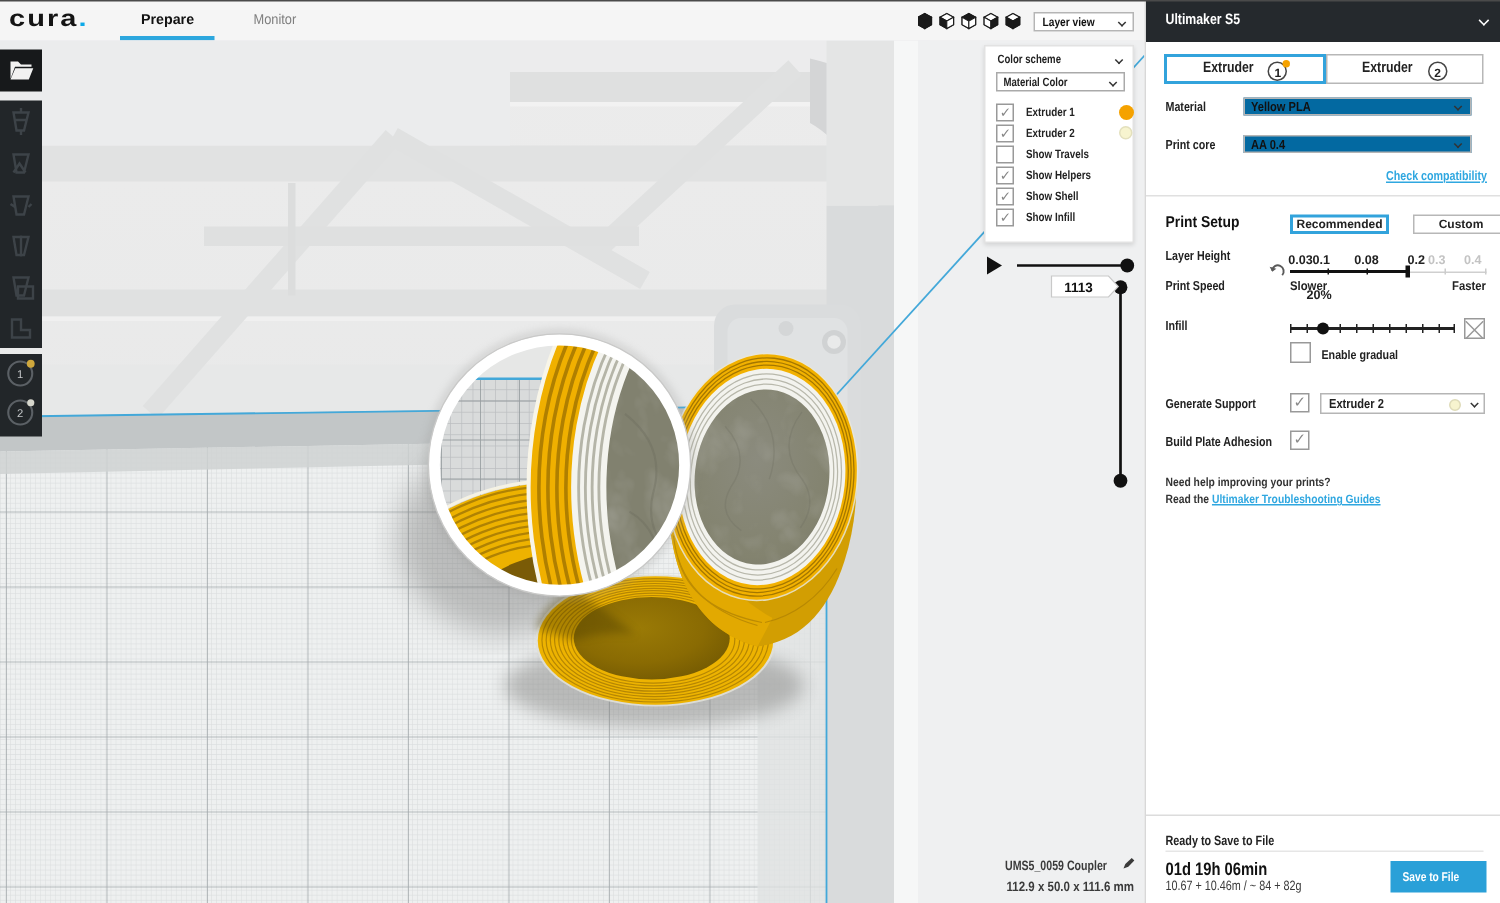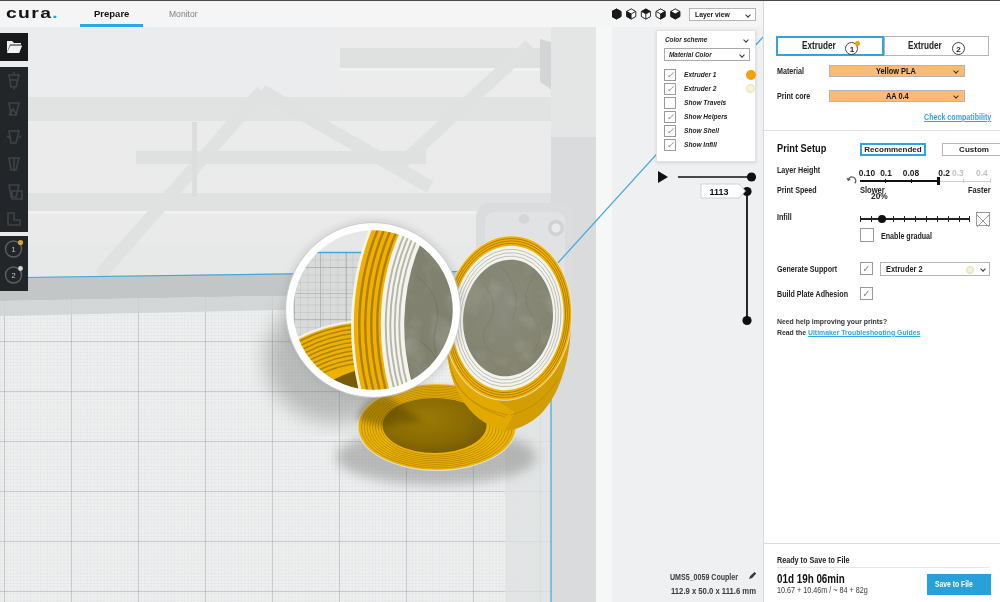--- a/index.html
+++ b/index.html
@@ -17,21 +17,21 @@
     border-bottom:1.2px solid #333; transform:rotate(45deg); }
   #logo span { color:#0ca9e8; }
   .tab { top:8px; font-size:9.5px; }
   #tab-prepare { left:94px; color:#111; font-weight:bold; }
   #tab-monitor { left:169px; color:#7e7e7e; }
   #tabline { left:80px; top:24px; width:63px; height:3px; background:#2da7de; }
   
   #viewport { left:0; top:27px; width:763px; height:575px; background:#e9eaea; }
   
   #cspanel { left:656px; top:30px; width:100px; height:132px; background:#fff;
-    border:1px solid #e2e2e2; box-shadow:0 1px 3px rgba(0,0,0,0.12); z-index:10; font-size:8px;font-style:italic; }
+    border:1px solid #e2e2e2; box-shadow:0 1px 3px rgba(0,0,0,0.12); z-index:10; font-size:8px; }
   #cspanel .hdr { position:absolute; left:8px; top:4px; font-weight:bold; color:#222;
     transform:scale(0.8,1); transform-origin:0 0; white-space:nowrap; }
   #csdrop { position:absolute; left:7px; top:17px; width:86px; height:13px;
     border:1px solid #aaa; background:#fff; font-weight:bold; color:#222;
     line-height:12px; padding-left:4px; }
   .csrow { position:absolute; left:7px; height:12px; }
   .cbox { position:absolute; left:0; top:0; width:12px; height:12px;
     border:1px solid #999; background:#fff; }
   .cbox .ck { position:absolute; left:1.5px; top:0px; color:#888; font-size:9px; line-height:11px; }
   .csrow .lbl { position:absolute; left:20px; top:1px; font-weight:bold; color:#222; white-space:nowrap;
@@ -47,22 +47,22 @@
     color:#fff; font-size:10px; font-weight:bold; line-height:28px; padding-left:13px; }
   .extab { position:absolute; top:36px; height:20px; background:#fff; font-size:10px;
     font-weight:bold; color:#222; text-align:center; }
   #extab1 { left:12px; width:108px; border:2px solid #32a3dc; line-height:16px; }
   #extab2 { left:120px; width:105px; border:1px solid #b7b7b7; line-height:18px; }
   .numcirc { display:inline-block; width:13px; height:13px; border:1.5px solid #444;
     border-radius:50%; font-size:8px; line-height:13px; vertical-align:-3px; text-align:center;
     position:relative; }
   .rlabel { position:absolute; left:13px; font-size:8.7px; font-weight:bold; color:#222;
     transform:scale(0.82,1); transform-origin:0 0; white-space:nowrap; }
-  .rdrop { position:absolute; left:65px; width:136px; height:12px; border:1px solid #b5b5b5;
-    background:#fdba74; font-size:8.7px; font-weight:bold; color:#111; line-height:11px; padding-left:4px;text-align:center; }
+  .rdrop { position:absolute; left:65px; width:152px; height:12px; border:1px solid #b5b5b5;
+    background:#0369a1; font-size:8.7px; font-weight:bold; color:#111; line-height:11px; padding-left:4px; }
   #checkcomp { position:absolute; left:160px; top:112px; font-size:8.7px; font-weight:bold;
     color:#2fa7e0; text-decoration:underline; transform:scale(0.82,1); transform-origin:0 0; white-space:nowrap;}
   #psetup { position:absolute; left:13px; top:142px; font-size:10.5px; font-weight:bold; color:#111;
     transform:scale(0.88,1); transform-origin:0 0; }
   .segbtn { position:absolute; top:143px; height:13px; background:#fff; text-align:center;
     font-size:8px; font-weight:bold; color:#222; }
   #segrec { left:96px; width:66px; border:2px solid #32a3dc; line-height:9px; }
   #segcus { left:162px; width:64px; border:1px solid #b7b7b7; line-height:11px;margin-left:16px; }
   .small { font-size:8.4px; font-weight:bold; color:#222; position:absolute; }
   .gray { color:#c3c3c3; }
@@ -409,35 +409,36 @@
       </div>
     <div class="csrow" style="top:108px;">
         <div class="cbox">
           <span class="ck">✓</span>
         </div>
       <span class="lbl">Show Infill</span>
       </div>
   </div>
 
   <div class="abs" id="rpanel">
+    <div id="rphead"><span class="cx" style="transform:scale(0.82,1);">Ultimaker S5</span><span class="cv" style="right:10px; top:11px; border-color:#fff; width:4.5px; height:4.5px;"></span></div>
     <div class="extab" id="extab1"><span class="cx" style="transform:scale(0.82,1);">Extruder</span> <span class="numcirc">1<i style="position:absolute; right:-3px; top:-2px; width:5px; height:5px; background:#f5a200; border-radius:50%;"></i></span></div>
     <div class="extab" id="extab2"><span class="cx" style="transform:scale(0.82,1);">Extruder</span> <span class="numcirc">2</span></div>
     <div class="rlabel" style="top:66px;">Material</div>
     <div class="rdrop" style="top:65px;"><span class="cx" style="transform:scale(0.85,1);">Yellow PLA</span><span class="cv" style="right:6px; top:3px;"></span></div>
     <div class="rlabel" style="top:91px;">Print core</div>
     <div class="rdrop" style="top:90px;"><span class="cx" style="transform:scale(0.85,1);">AA 0.4</span><span class="cv" style="right:6px; top:3px;"></span></div>
     <div id="checkcomp">Check compatibility</div>
     <div style="position:absolute; left:0; top:130px; width:237px; height:1px; background:#e0e0e0;"></div>
     <div id="psetup">Print Setup</div>
     <div class="segbtn" id="segrec">Recommended</div>
     <div class="segbtn" id="segcus">Custom</div>
 
     <div class="rlabel" style="top:165px; font-weight:normal;"><b>Layer Height</b></div>
-    <div class="small" style="left:92px; top:168px; width:22px; text-align:center;">0.10</div>
-    <div class="small" style="left:111px; top:168px; width:22px; text-align:center;">0.1</div>
+    <div class="small" style="left:92px; top:168px; width:22px; text-align:center;">0.03</div>
+    <div class="small" style="left:111px; top:168px; width:22px; ">0.1</div>
     <div class="small" style="left:136px; top:168px; width:22px; text-align:center;">0.08</div>
     <div class="small" style="left:164px; top:168px; width:22px; text-align:right;">0.2</div>
     <div class="small gray" style="left:188px; top:168px; width:22px; ">0.3</div>
     <div class="small gray" style="left:212px; top:168px; width:22px; ">0.4</div>
     <div style="position:absolute; left:96px; top:180px; width:79px; height:2px; background:#111;"></div>
     <div style="position:absolute; left:175px; top:180.5px; width:52px; height:1px; background:#cfcfcf;"></div>
     <div style="position:absolute; left:121px; top:179px; width:1px; height:4px; background:#111;"></div>
     <div style="position:absolute; left:147px; top:179px; width:1px; height:4px; background:#111;"></div>
     <div style="position:absolute; left:173px; top:177px; width:3px; height:8px; background:#111;"></div>
     <div style="position:absolute; left:199px; top:179px; width:1px; height:4px; background:#ccc;"></div>

